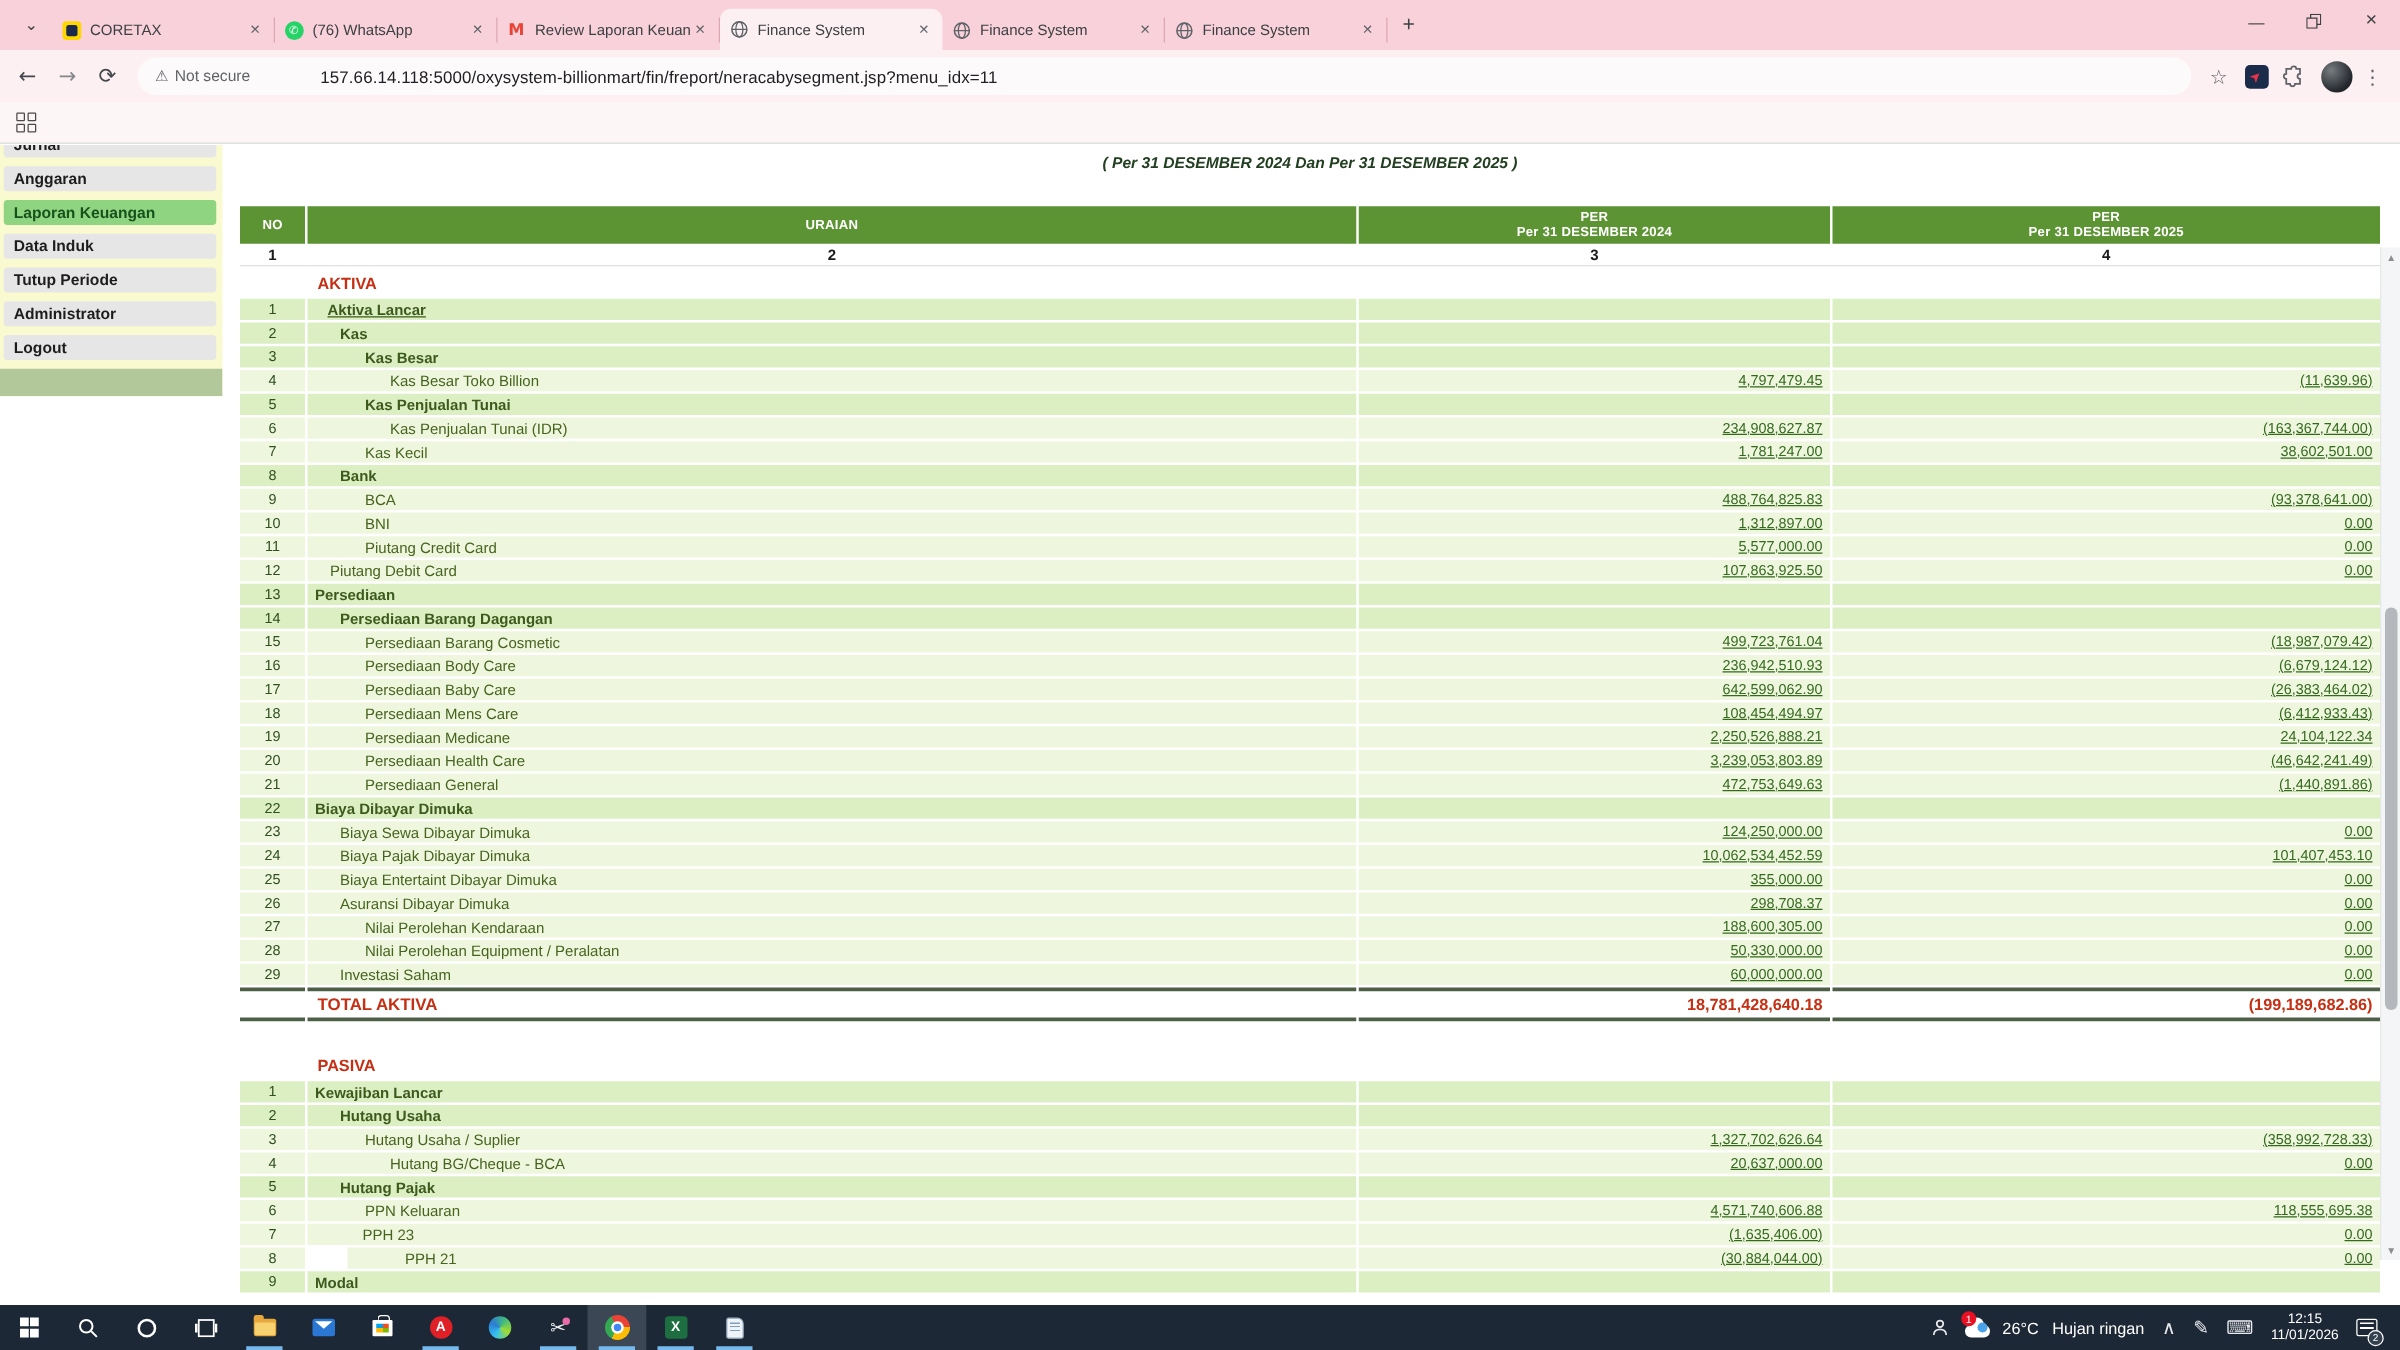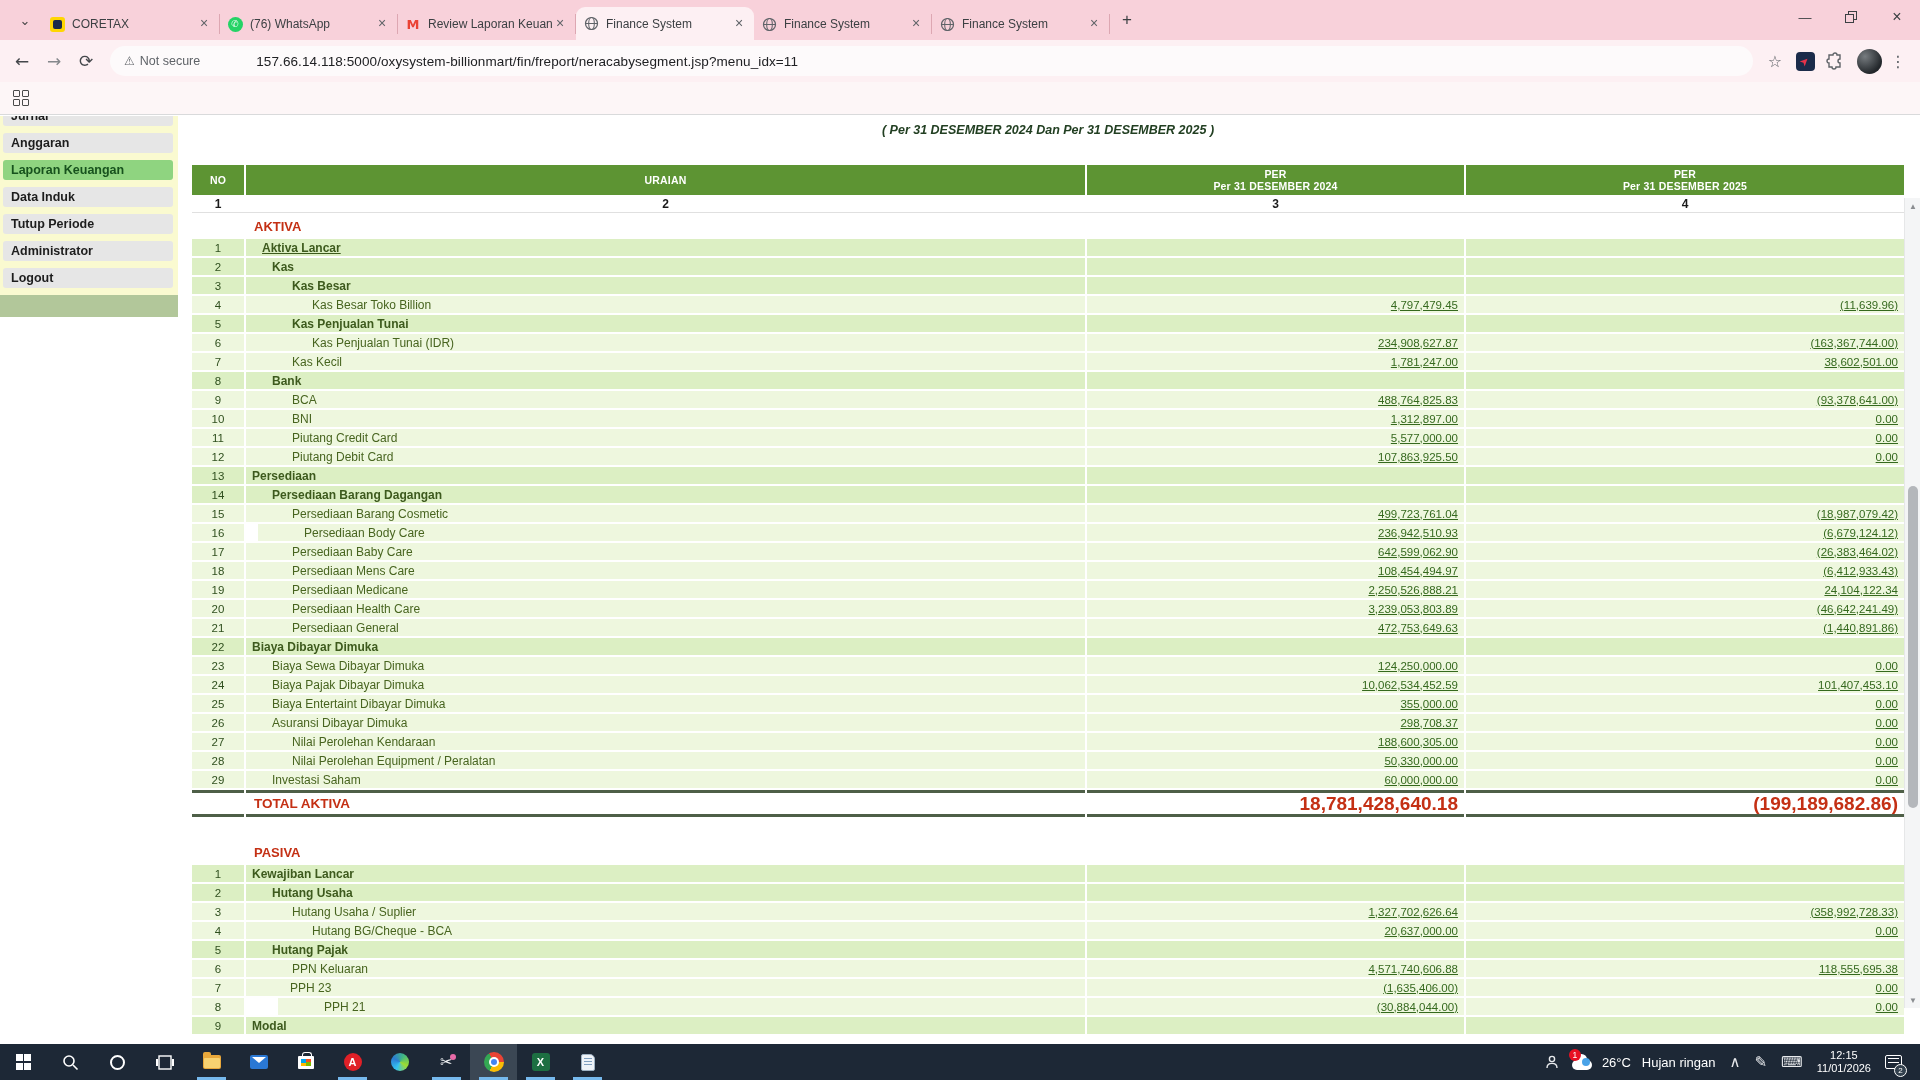--- a/index.html
+++ b/index.html
@@ -90,21 +90,21 @@
   .row.group .c.u { font-weight:bold; color:#3d5a1d; }
   .row.leaf .c { background:var(--stripe-leaf); }
   .row.leaf .c.u { color:#47641f; }
   .row.leaf .c.v a { color:var(--link-green); text-decoration:underline; }
   .row.section { margin:4px 0 3px 0; }
   .row.section .c { background:#fff; height:19px; }
   .row.section .c.u { color:var(--accent-red); font-weight:bold; font-size:13px; padding-left:8px; }
   .row.total .c { background:#fff; height:27px; border-top:3px solid #4e5f47;
     border-bottom:3px solid #4e5f47; }
   .row.total .c.u { color:var(--accent-red); font-weight:bold; font-size:13.5px; padding-left:8px; }
-  .row.total .c.v { color:var(--accent-red); font-weight:bold; font-size:19px; }
+  .row.total .c.v { color:var(--accent-red); font-weight:bold; font-size:13px; }
   .spacer { height:20px; }
 
   .scrollbar { position:absolute; right:0; top:82px; bottom:36px; width:16px; background:#f4f5f6;
     border-left:1px solid #e6e7e8; }
   .sb-arrow { position:absolute; left:0; width:16px; height:16px; color:#8a8d91; font-size:8px;
     display:flex; align-items:center; justify-content:center; }
   .sb-thumb { position:absolute; left:3px; width:10px; border-radius:6px; background:#b4b7bb; }
 
   
   .taskbar { position:absolute; left:0; right:0; bottom:0; height:36px;
@@ -412,21 +412,21 @@
             <div class="c u" style="padding-left: 46px;">Piutang Credit Card</div>
             <div class="c v">
               <a>5,577,000.00</a>
             </div>
             <div class="c v">
               <a>0.00</a>
             </div>
           </div>
           <div class="row grid4 leaf">
             <div class="c no">12</div>
-            <div class="c u" style="padding-left: 46px;">Piutang Debit Card</div>
+            <div class="c u" style="padding-left: 18px;">Piutang Debit Card</div>
             <div class="c v">
               <a>107,863,925.50</a>
             </div>
             <div class="c v">
               <a>0.00</a>
             </div>
           </div>
           <div class="row grid4 group">
             <div class="c no">13</div>
             <div class="c u" style="padding-left: 6px;">Persediaan</div>
@@ -444,21 +444,21 @@
             <div class="c u" style="padding-left: 46px;">Persediaan Barang Cosmetic</div>
             <div class="c v">
               <a>499,723,761.04</a>
             </div>
             <div class="c v">
               <a>(18,987,079.42)</a>
             </div>
           </div>
           <div class="row grid4 leaf">
             <div class="c no">16</div>
-            <div class="c u" style="padding-left: 46px; margin-left: 12px;">Persediaan Body Care</div>
+            <div class="c u" style="padding-left: 46px;">Persediaan Body Care</div>
             <div class="c v">
               <a>236,942,510.93</a>
             </div>
             <div class="c v">
               <a>(6,679,124.12)</a>
             </div>
           </div>
           <div class="row grid4 leaf">
             <div class="c no">17</div>
             <div class="c u" style="padding-left: 46px;">Persediaan Baby Care</div>

